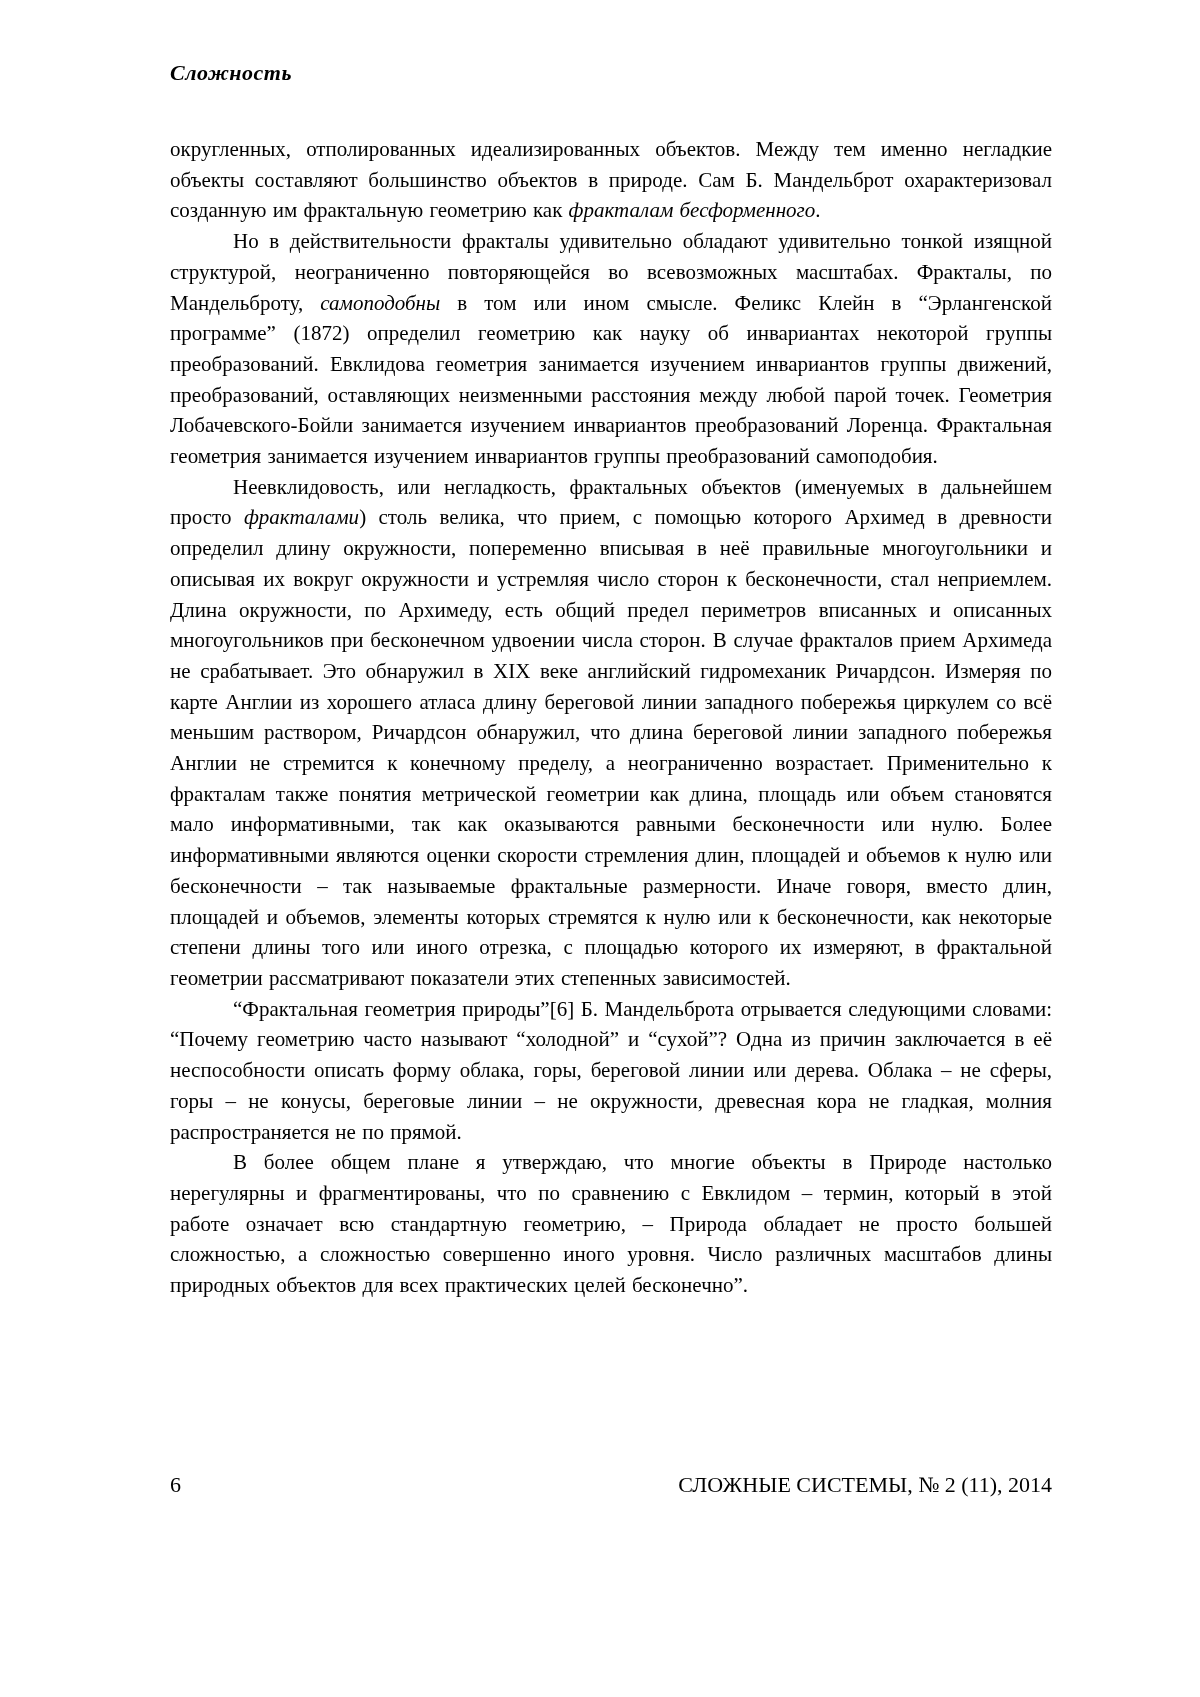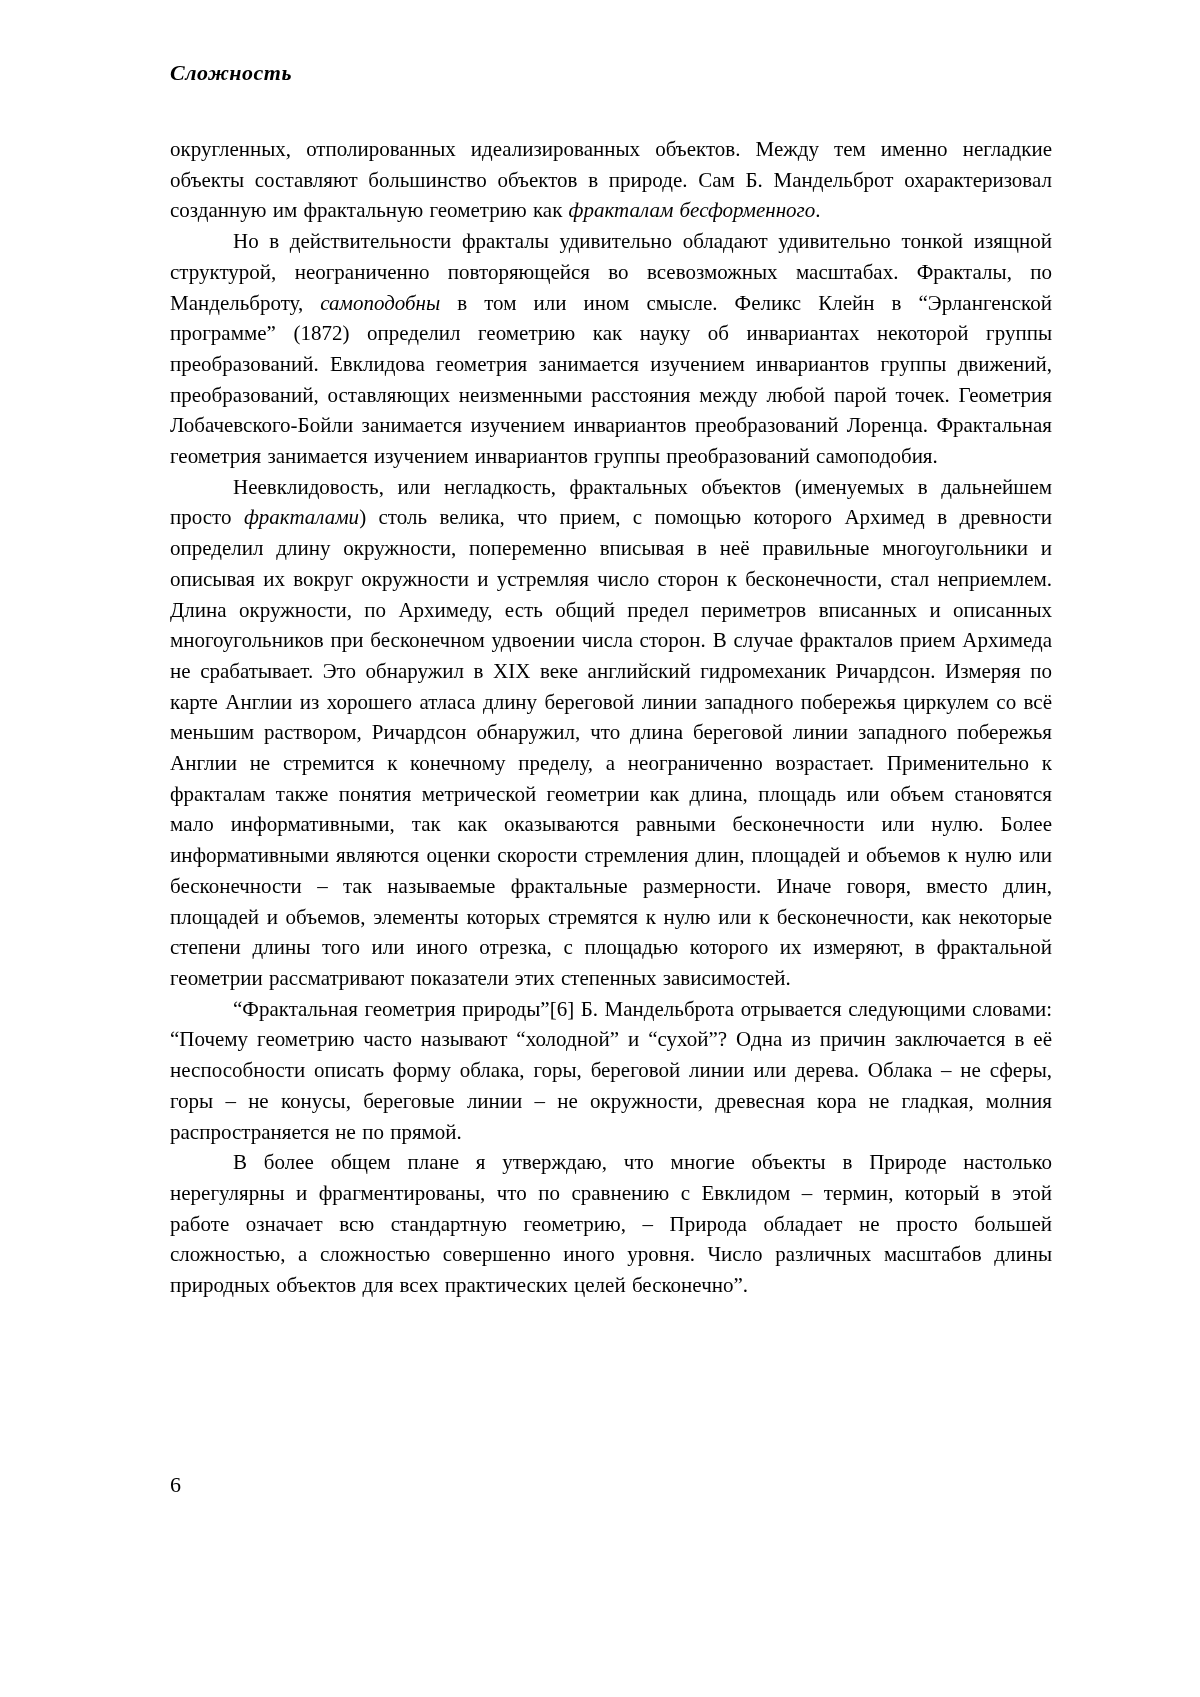--- a/index.html
+++ b/index.html
@@ -66,14 +66,15 @@
   <div class="content">
       <p class="para"><span>округленных, отполированных идеализированных объектов. Между тем именно негладкие объекты составляют большинство объектов в природе. Сам Б. Мандельброт охарактеризовал созданную им фрактальную геометрию как </span><span class="italic">фракталам бесформенного</span><span>.</span></p>
       <p class="para indent"><span>Но в действительности фракталы удивительно обладают удивительно тонкой изящной структурой, неограниченно повторяющейся во всевозможных масштабах. Фракталы, по Мандельброту, </span><span class="italic">самоподобны</span><span> в том или ином смысле. Феликс Клейн в “Эрлангенской программе” (1872) определил геометрию как науку об инвариантах некоторой группы преобразований. Евклидова геометрия занимается изучением инвариантов группы движений, преобразований, оставляющих неизменными расстояния между любой парой точек. Геометрия Лобачевского-Бойли занимается изучением инвариантов преобразований Лоренца. Фрактальная геометрия занимается изучением инвариантов группы преобразований самоподобия.</span></p>
       <p class="para indent"><span>Неевклидовость, или негладкость, фрактальных объектов (именуемых в дальнейшем просто </span><span class="italic">фракталами</span><span>) столь велика, что прием, с помощью которого Архимед в древности определил длину окружности, попеременно вписывая в неё правильные многоугольники и описывая их вокруг окружности и устремляя число сторон к бесконечности, стал неприемлем. Длина окружности, по Архимеду, есть общий предел периметров вписанных и описанных многоугольников при бесконечном удвоении числа сторон. В случае фракталов прием Архимеда не срабатывает. Это обнаружил в XIX веке английский гидромеханик Ричардсон. Измеряя по карте Англии из хорошего атласа длину береговой линии западного побережья циркулем со всё меньшим раствором, Ричардсон обнаружил, что длина береговой линии западного побережья Англии не стремится к конечному пределу, а неограниченно возрастает. Применительно к фракталам также понятия метрической геометрии как длина, площадь или объем становятся мало информативными, так как оказываются равными бесконечности или нулю. Более информативными являются оценки скорости стремления длин, площадей и объемов к нулю или бесконечности – так называемые фрактальные размерности. Иначе говоря, вместо длин, площадей и объемов, элементы которых стремятся к нулю или к бесконечности, как некоторые степени длины того или иного отрезка, с площадью которого их измеряют, в фрактальной геометрии рассматривают показатели этих степенных зависимостей.</span></p>
       <p class="para indent"><span>“Фрактальная геометрия природы”[6] Б. Мандельброта отрывается следующими словами: “Почему геометрию часто называют “холодной” и “сухой”? Одна  из причин заключается в её неспособности описать форму облака, горы, береговой линии или дерева. Облака – не сферы, горы – не конусы, береговые линии – не окружности, древесная кора не гладкая, молния распространяется не по прямой.</span></p>
       <p class="para indent"><span>В более общем плане я утверждаю, что многие объекты в Природе настолько нерегулярны и фрагментированы, что по сравнению с Евклидом – термин, который в этой работе означает всю стандартную геометрию, – Природа обладает не просто большей сложностью, а сложностью совершенно иного уровня. Число различных масштабов длины природных объектов для всех практических целей бесконечно”.</span></p>
     </div>
 
   <div class="footer">
     <span class="page-number">6</span>
+    <span class="journal-ref">СЛОЖНЫЕ СИСТЕМЫ, № 2 (11), 2014</span>
   </div>
 </div>
 
 </body></html>

